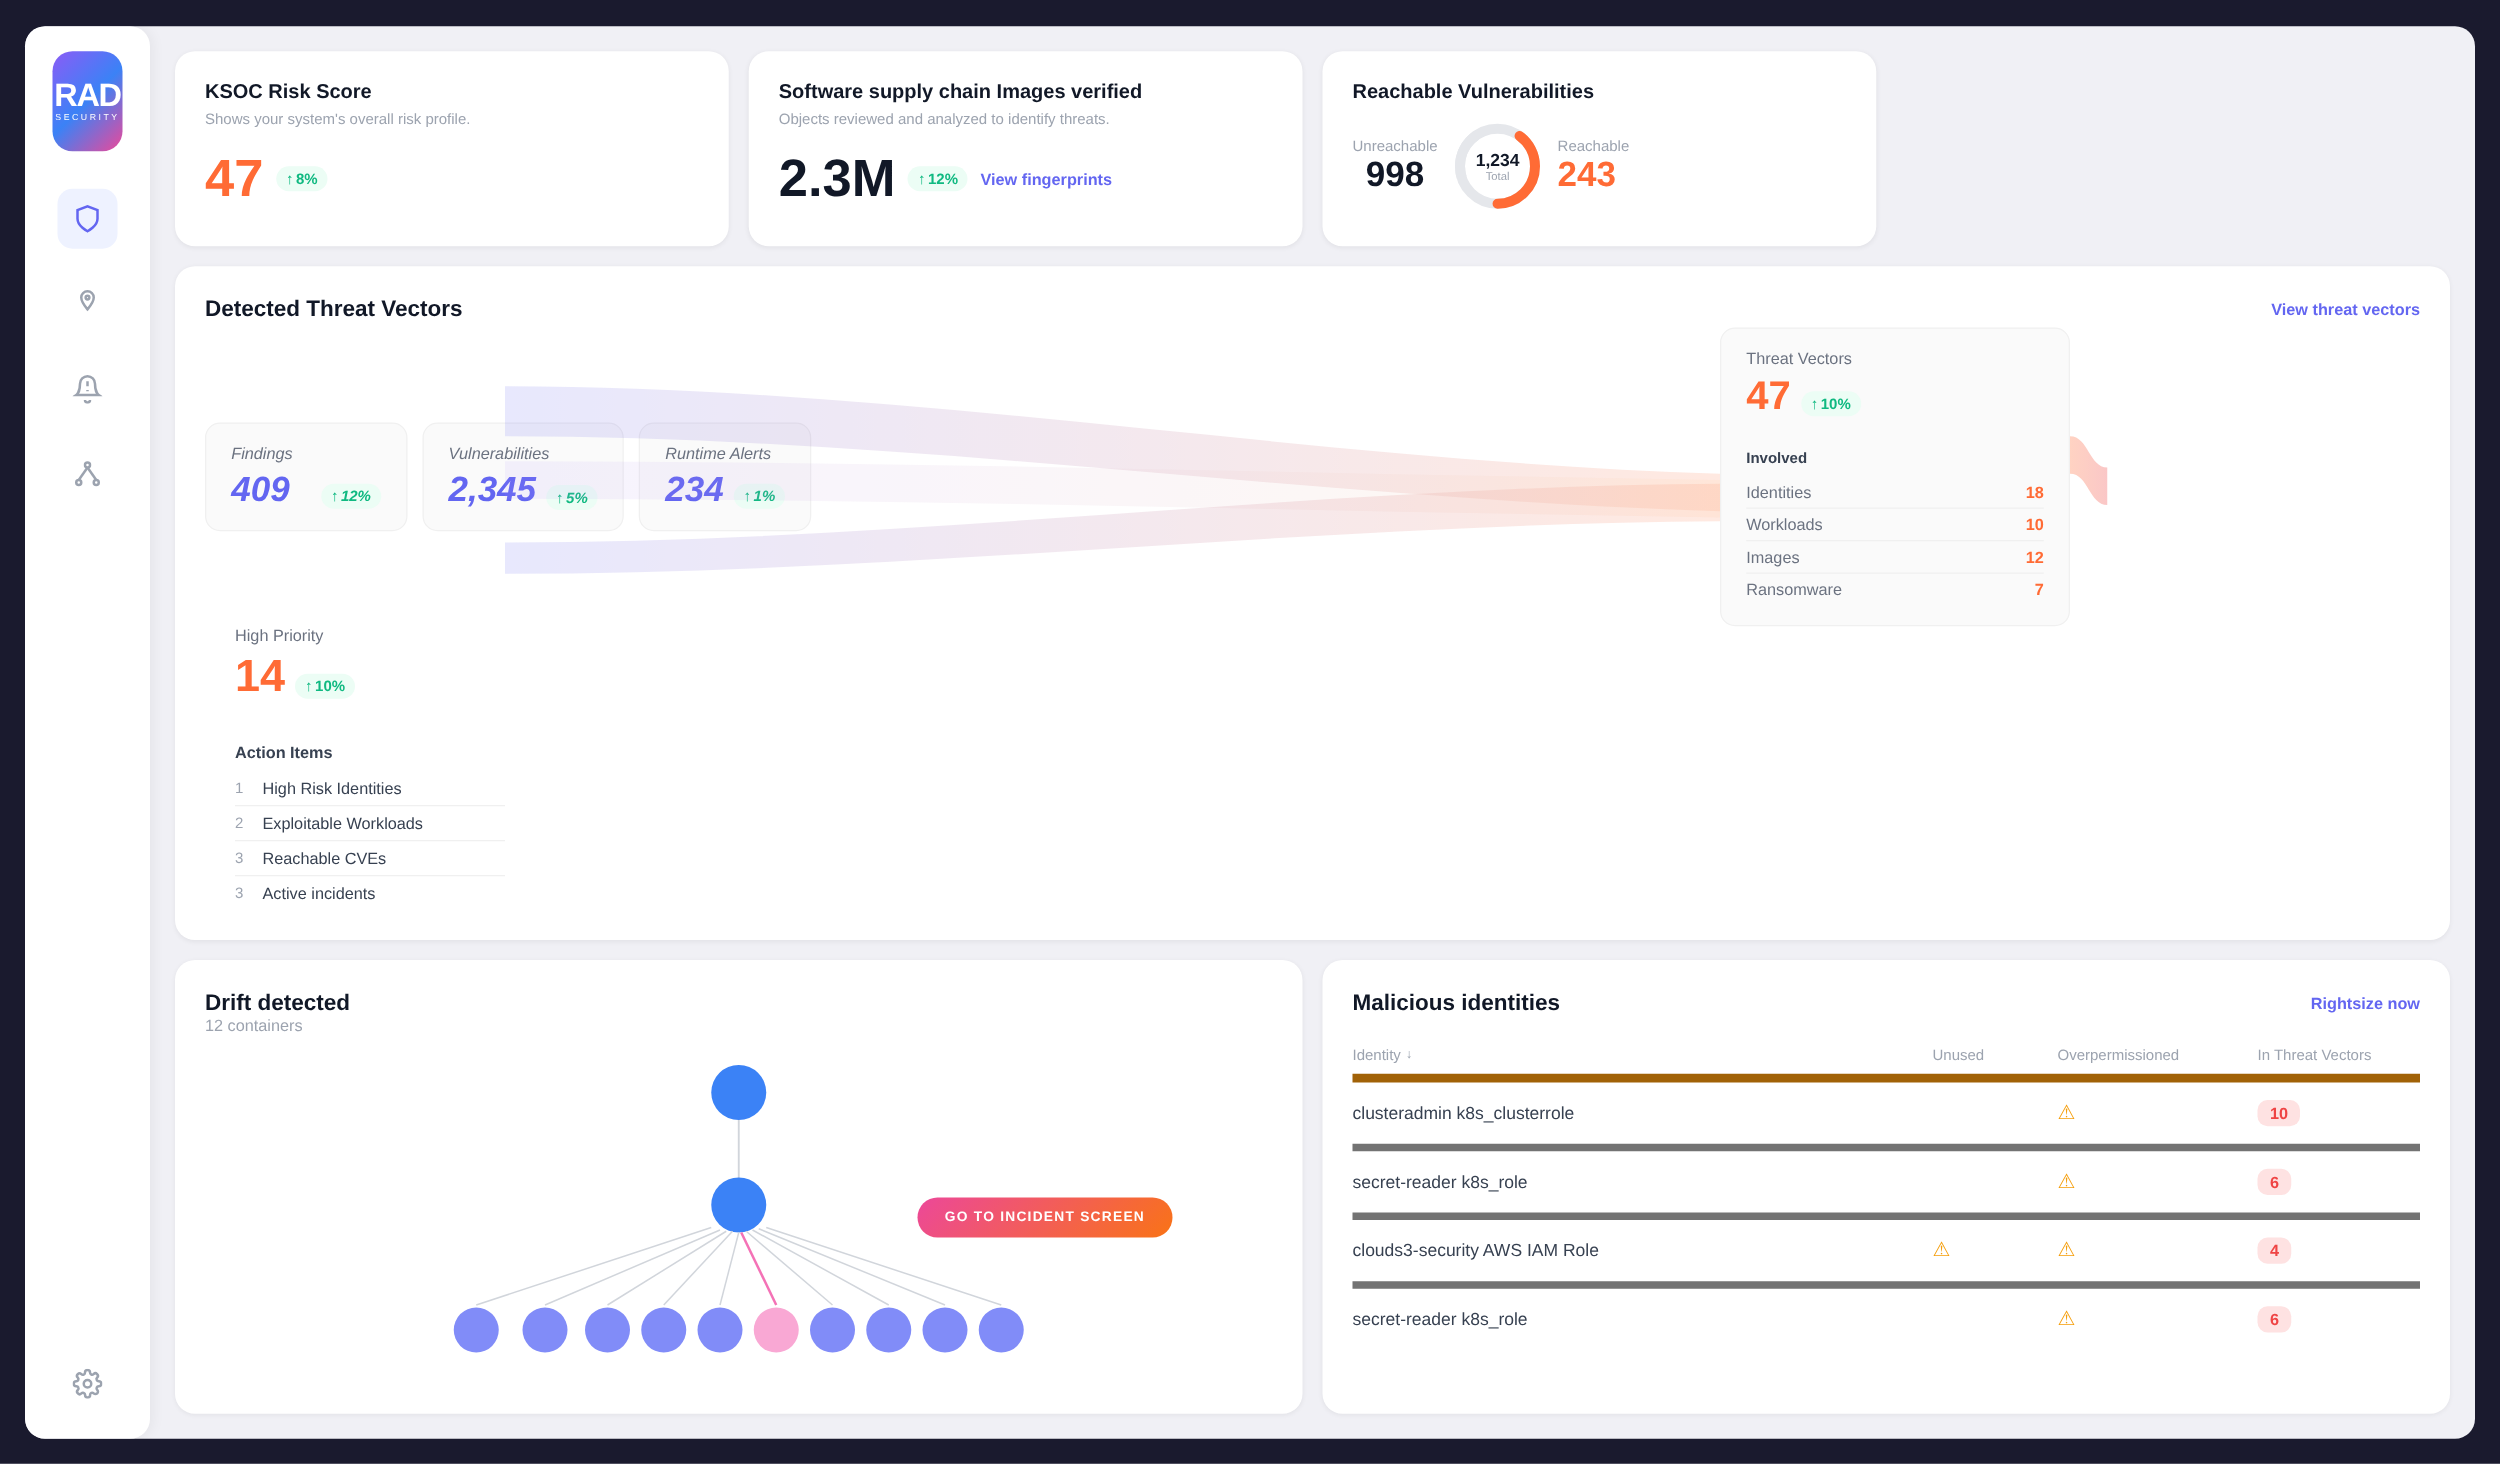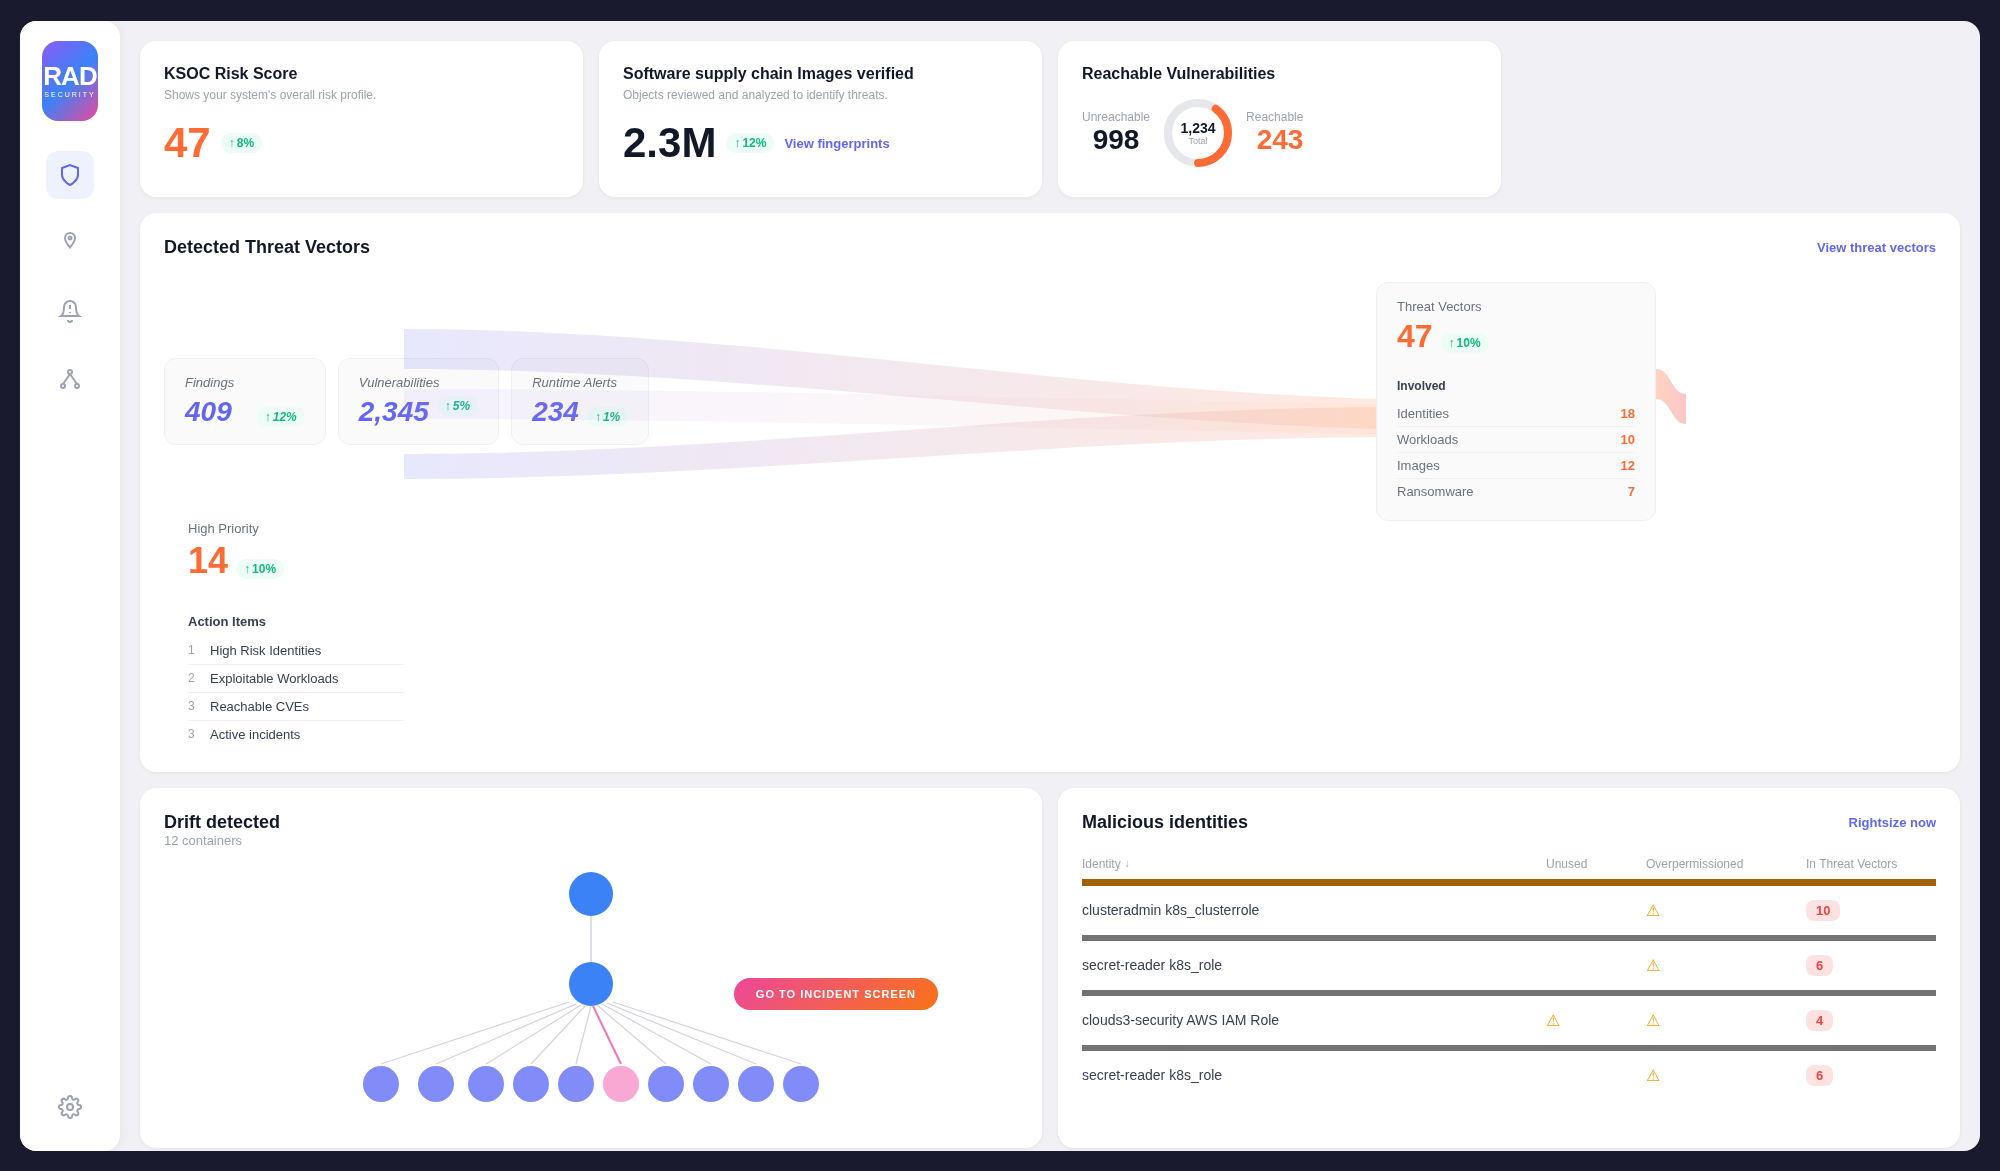--- a/index.html
+++ b/index.html
@@ -167,21 +167,21 @@
     .threat-card {
       background: white;
       border-radius: 16px;
       padding: 24px;
       box-shadow: 0 1px 4px rgba(0,0,0,0.06);
     }
     .threat-header {
       display: flex;
       justify-content: space-between;
       align-items: center;
-      margin-bottom: 24px;
+      margin-bottom: 4px;
     }
     .threat-title {
       font-size: 18px;
       font-weight: 700;
       color: #111827;
     }
     .threat-content {
       display: grid;
       grid-template-columns: 240px 1fr 280px 280px;
       gap: 0;
@@ -391,21 +391,21 @@
               <svg viewBox="0 0 80 80">
                 <circle cx="40" cy="40" r="30" fill="none" stroke="#E5E7EB" stroke-width="8"></circle>
                 <circle cx="40" cy="40" r="30" fill="none" stroke="#FF6B35" stroke-width="8" stroke-dasharray="75 113" stroke-dashoffset="28" stroke-linecap="round"></circle>
                 <circle cx="40" cy="40" r="30" fill="none" stroke="#E5E7EB" stroke-width="8" stroke-dasharray="38 150" stroke-dashoffset="-85"></circle>
               </svg>
               <div class="donut-label">
                 <div class="num">1,234</div>
                 <div class="lbl">Total</div>
               </div>
             </div>
-            <div style="text-align:right;">
+            <div style="text-align:left;">
               <div style="font-size:12px; color:#9CA3AF;">Reachable</div>
               <div style="font-size:28px; font-weight:800; color:#FF6B35;">243</div>
             </div>
           </div>
         </div>
       </div>
     </div>
 
     <div class="threat-card">
       <div class="threat-header">
@@ -417,21 +417,21 @@
         <div class="findings-col">
           <div class="finding-box">
             <div class="fb-title">Findings</div>
             <div style="display:flex; align-items:baseline; gap:25px;">
               <div class="fb-value">409</div>
               <span class="badge-up">12%</span>
             </div>
           </div>
           <div class="finding-box">
             <div class="fb-title">Vulnerabilities</div>
-            <div style="display:flex; align-items:flex-start; gap:8px;">
+            <div style="display:flex; align-items:flex-end; gap:8px;">
               <div class="fb-value">2,345</div>
               <span class="badge-up">5%</span>
             </div>
           </div>
           <div class="finding-box">
             <div class="fb-title">Runtime Alerts</div>
             <div style="display:flex; align-items:baseline; gap:8px;">
               <div class="fb-value">234</div>
               <span class="badge-up">1%</span>
             </div>

